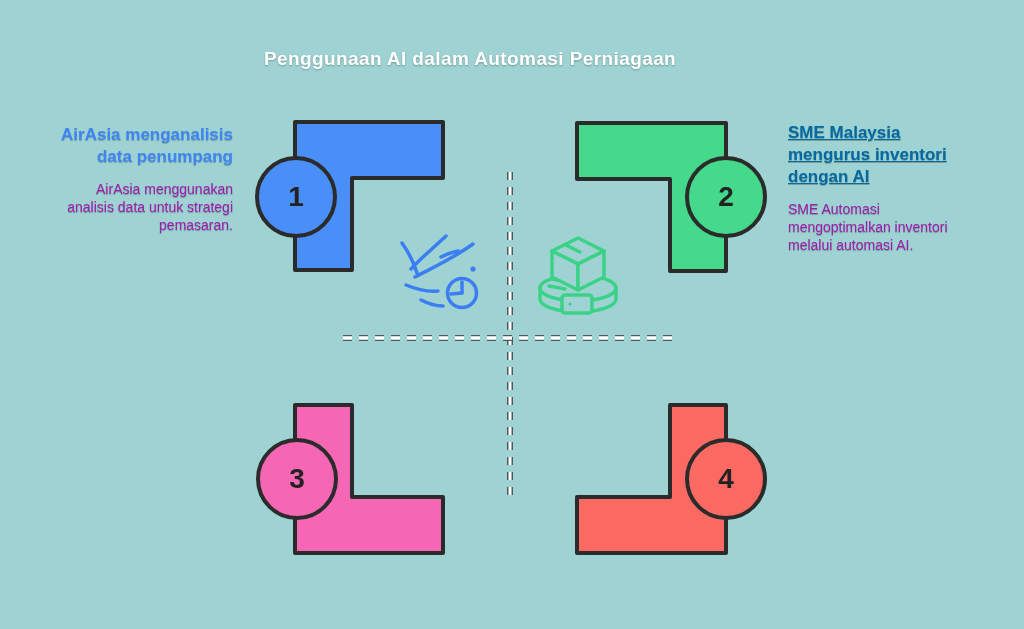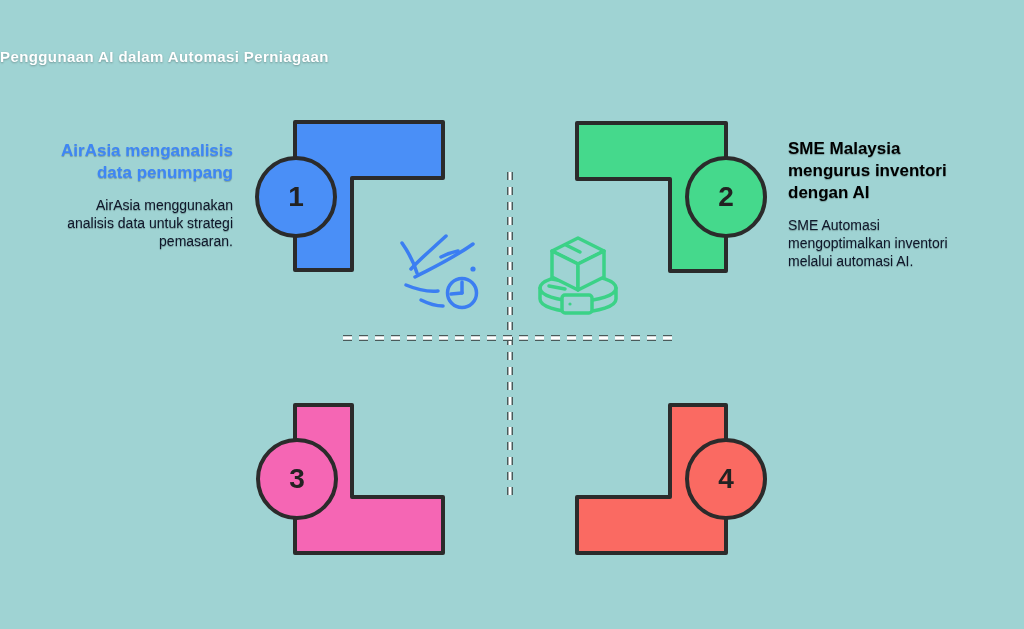--- a/index.html
+++ b/index.html
@@ -8,49 +8,49 @@
     background:#7fb9bb;
   }
   .canvas{
     position:relative;
     width:1024px;height:629px;
     background:#9fd3d3;
     overflow:hidden;
   }
   .main-title{
     position:absolute;top:48px;left:0;width:940px;
-    text-align:left;
-    color:#ffffff;font-size:15px;font-weight:700;letter-spacing:.4px;
+    text-align:center;
+    color:#ffffff;font-size:19px;font-weight:700;letter-spacing:.4px;
     text-shadow:0 1px 2px rgba(30,40,40,.35);
   }
   .diagram-svg{position:absolute;top:0;left:0;}
   .num-circle{
     position:absolute;
     width:74px;height:74px;border-radius:50%;
     border:4px solid #2b2b2b;
     display:flex;align-items:center;justify-content:center;
     font-size:28px;font-weight:700;color:#222222;
     box-sizing:content-box;
   }
   .txt-block{position:absolute;}
   .txt-block .q-title{
     font-size:17px;font-weight:700;line-height:22px;
     text-shadow:0 1px 1px rgba(30,40,40,.3);
-    margin:16px 0 12px 0;
+    margin:0 0 12px 0;
   }
   .txt-block .q-desc{
     font-size:14px;font-weight:400;line-height:18px;
-    color:#0f172a;
+    color:#a21caf;
     text-shadow:0 1px 1px rgba(30,40,40,.35);
     margin:0;
   }
   .tb-left{left:56px;top:124px;width:177px;text-align:right;}
   .tb-right{left:788px;top:122px;width:192px;text-align:left;}
   .tb-left .q-title{color:#3e86f5;}
-  .tb-right .q-title{color:#000000;}
+  .tb-right .q-title{color:#0369a1;text-decoration:underline;}
 </style>
 </head>
 <body>
 
 <div class="canvas">
 
   <div class="main-title">Penggunaan AI dalam Automasi Perniagaan</div>
 
   <svg class="diagram-svg" width="1024" height="629" viewBox="0 0 1024 629">
 

